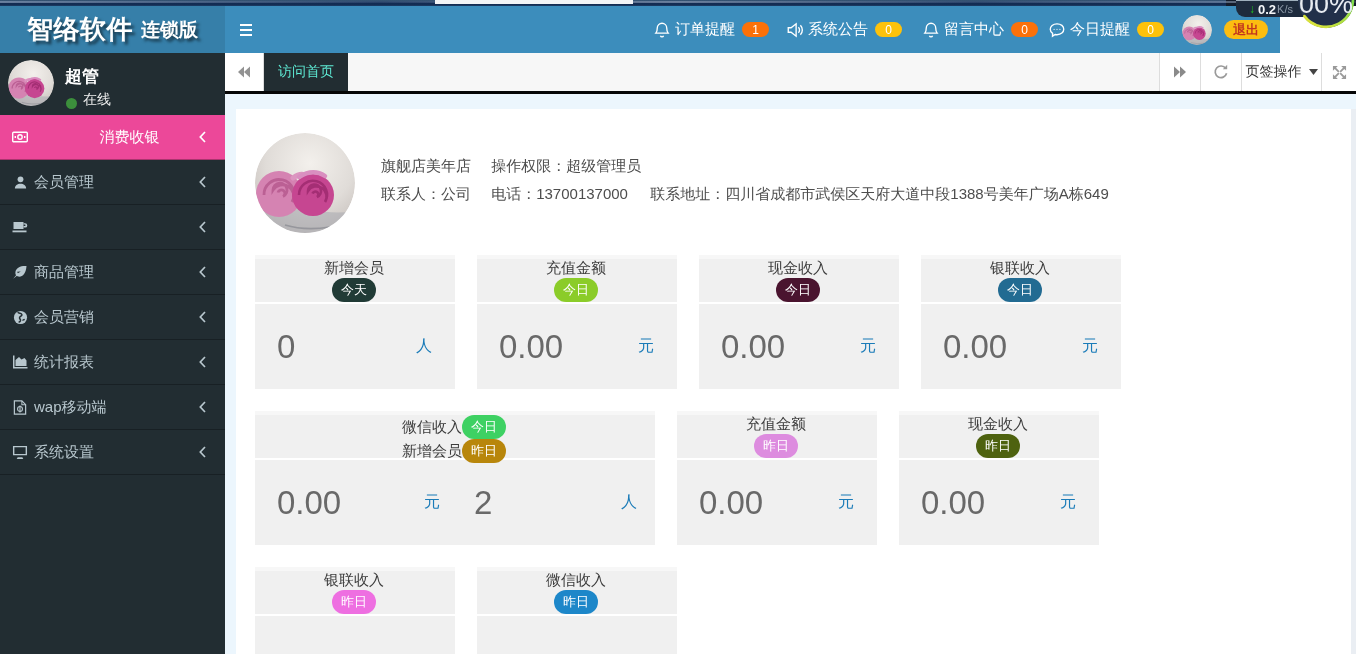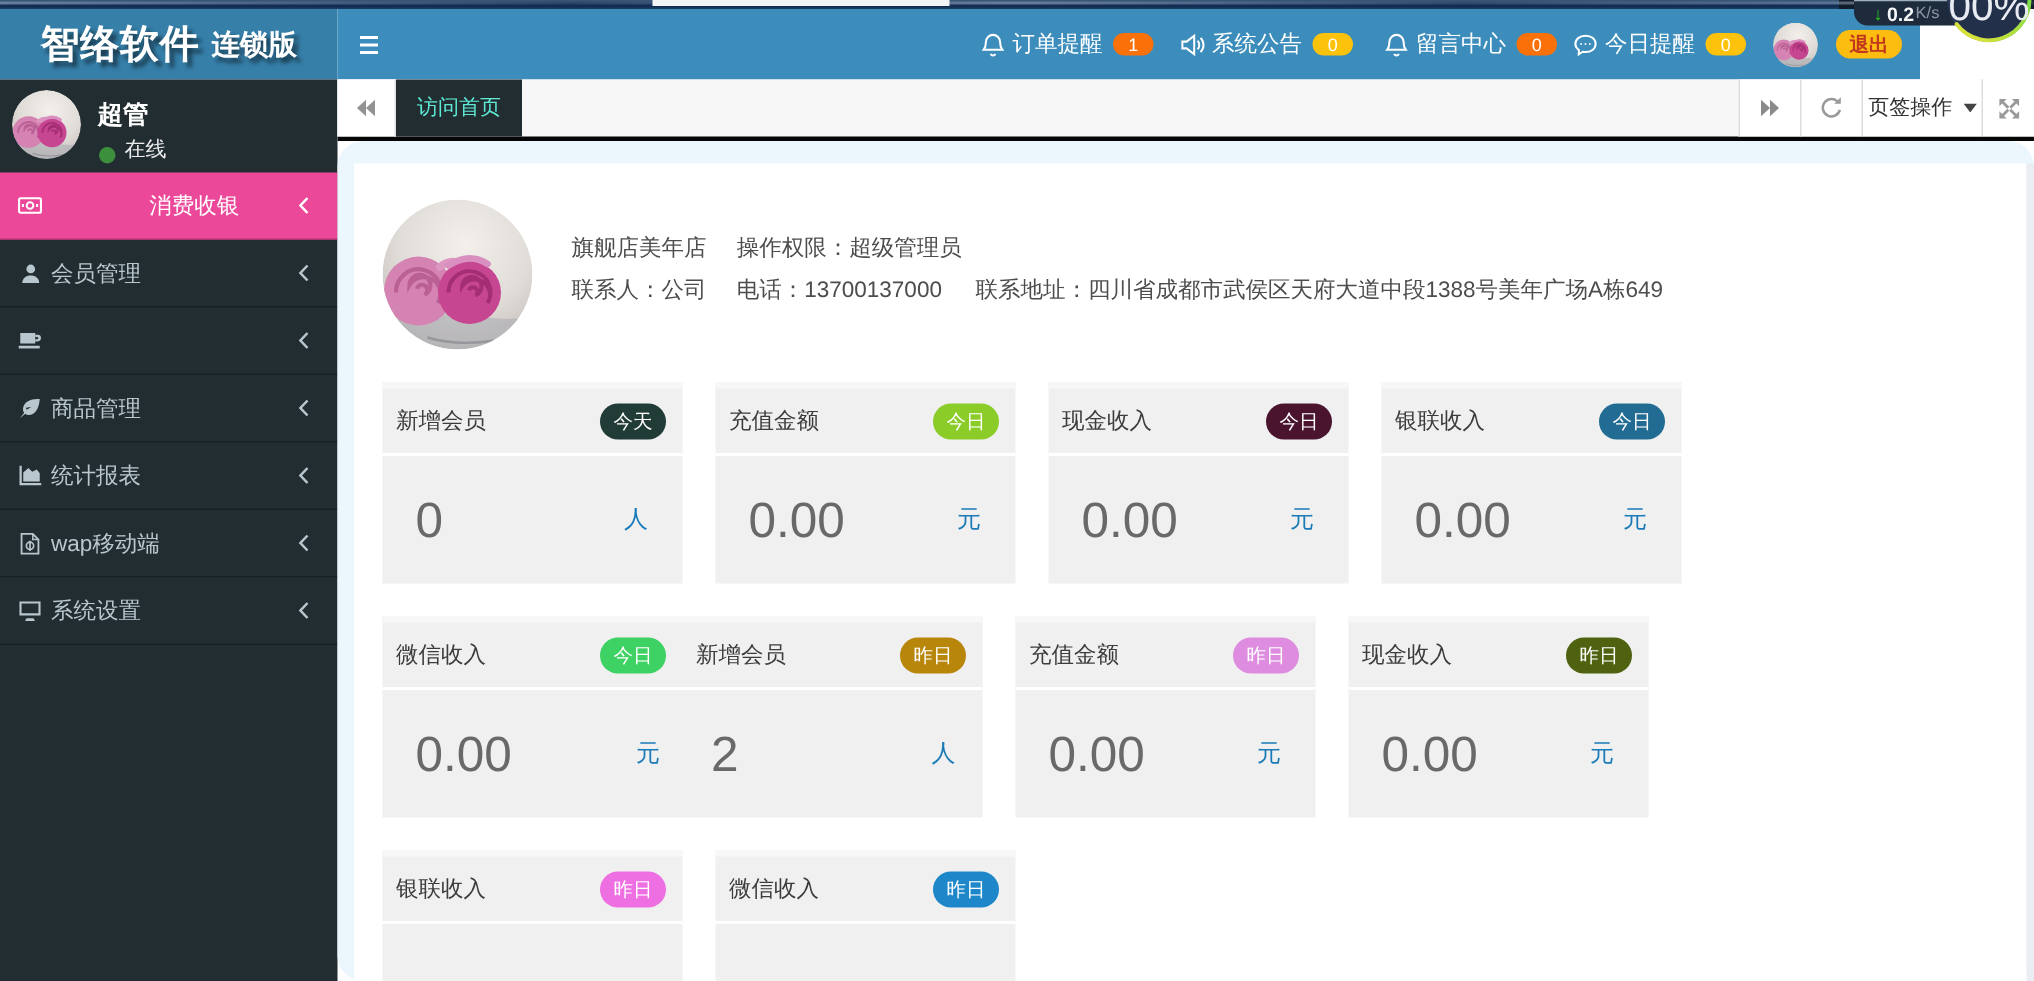--- a/index.html
+++ b/index.html
@@ -70,38 +70,38 @@
 .tab-active { position:absolute; left:39px; top:0; height:38px; background:#222d32; color:#5eead4; font-size:14px;
   display:flex; align-items:center; padding:0 14px; cursor:pointer; }
 .tab-right { position:absolute; right:0; top:0; height:38px; display:flex; }
 .tab-btn { height:38px; background:#fff; border-left:1px solid #ddd; display:flex; align-items:center;
   justify-content:center; cursor:pointer; }
 .tab-btn.w40 { width:41px; }
 .tab-ops { width:80px; font-size:14px; color:#333; }
 .tab-ops .caret { margin-left:7px; }
 
 .content { position:absolute; left:0; top:41px; width:1131px; height:560px; background:#ecf6fd;
-  padding:15px 5px 0 11px;border-radius:17px; }
+  padding:15px 5px 0 11px; }
 .content::after { content:""; position:absolute; right:0; top:15px; width:5px; bottom:0; background:#eaeef3; }
 .panel { background:#fff; width:1115px; height:545px; padding:24px 0 0 19px; overflow:hidden; }
 
 
 .profile { display:flex; margin-bottom:22px; }
 .profile-avatar { width:100px; height:100px; border-radius:50%; overflow:hidden; flex:none; }
 .profile-info { margin-left:26px; padding-top:19px; font-size:15px; color:#4d4d4d; }
 .profile-row { height:28px; line-height:28px; white-space:nowrap; }
 .profile-row .c1 { display:inline-block; width:106px; }
 .profile-row .c2 { display:inline-block; width:155px; }
 
 
 .stat-row { display:flex; margin-bottom:22px; }
 .stat-card { width:200px; margin-right:22px; background:#f0f0f0; border-top:4px solid #f7f7f7; }
 .stat-card.double { width:400px; }
 .stat-head { height:45px; display:flex; align-items:center; justify-content:space-between;
-  padding:0 11px 0 9px; border-bottom:2px solid #fff; }
+  padding:0 11px 0 9px; border-bottom:2px solid #fff;flex-direction:column; }
 .stat-head.fused { padding:0; }
 .stat-head .pair { flex:1; height:45px; display:flex; align-items:center; justify-content:space-between;
   padding:0 11px 0 9px; }
 .stat-label { font-size:15px; color:#3c3c3c; }
 .stat-badge { height:24px; min-width:39px; border-radius:12px; color:#fff; font-size:13px;
   display:inline-flex; align-items:center; justify-content:center; padding:0 9px; }
 .stat-body { height:85px; display:flex; align-items:center; justify-content:space-between; padding:0 23px 0 22px; }
 .stat-body.fused { padding:0; }
 .stat-body .half { flex:1; height:85px; display:flex; align-items:center; justify-content:space-between; }
 .stat-body .half:first-child { padding:0 23px 0 22px; }
@@ -283,20 +283,35 @@
         </span>
         <span class="menu-label">商品管理</span>
         <span style="position:absolute;right:19px;top:50%;transform:translateY(-50%);display:inline-flex">
           <svg class="chev" width="7" height="12" viewBox="0 0 7 12" fill="none" stroke="currentColor" stroke-width="1.7">
             <path d="M6 1 L1.3 6 L6 11"></path>
           </svg>
         </span>
       </li>
       <li class="menu-item">
         <span style="display:inline-flex;width:16px;justify-content:center;margin-right:6px;flex:none">
+          <svg width="15" height="15" viewBox="0 0 16 16">
+            <circle cx="8" cy="8" r="7" fill="currentColor"></circle>
+            <path d="M5 2.5 c1.5 1.5 4 0.5 4.5 2.5 c0.3 1.3 -1.8 1.5 -2.5 3 c-0.5 1.2 1.5 2 1 3.5 c-0.4 1.1 -2 1.5 -2 1.5" fill="none" stroke="#222d32" stroke-width="1.6"></path>
+            <path d="M12.5 10 c-1 0.5 -2 0 -2 1.5" fill="none" stroke="#222d32" stroke-width="1.4"></path>
+          </svg>
+        </span>
+        <span class="menu-label">会员营销</span>
+        <span style="position:absolute;right:19px;top:50%;transform:translateY(-50%);display:inline-flex">
+          <svg class="chev" width="7" height="12" viewBox="0 0 7 12" fill="none" stroke="currentColor" stroke-width="1.7">
+            <path d="M6 1 L1.3 6 L6 11"></path>
+          </svg>
+        </span>
+      </li>
+      <li class="menu-item">
+        <span style="display:inline-flex;width:16px;justify-content:center;margin-right:6px;flex:none">
           <svg width="16" height="16" viewBox="0 0 16 16" fill="currentColor">
             <path d="M1 1.5 h1.5 v11.5 h13 v1.5 h-14.5 z"></path>
             <path d="M3.5 12 v-6 l3.5 -3 2.5 2.5 3 -1.5 2 2.5 v5.5 z"></path>
           </svg>
         </span>
         <span class="menu-label">统计报表</span>
         <span style="position:absolute;right:19px;top:50%;transform:translateY(-50%);display:inline-flex">
           <svg class="chev" width="7" height="12" viewBox="0 0 7 12" fill="none" stroke="currentColor" stroke-width="1.7">
             <path d="M6 1 L1.3 6 L6 11"></path>
           </svg>

